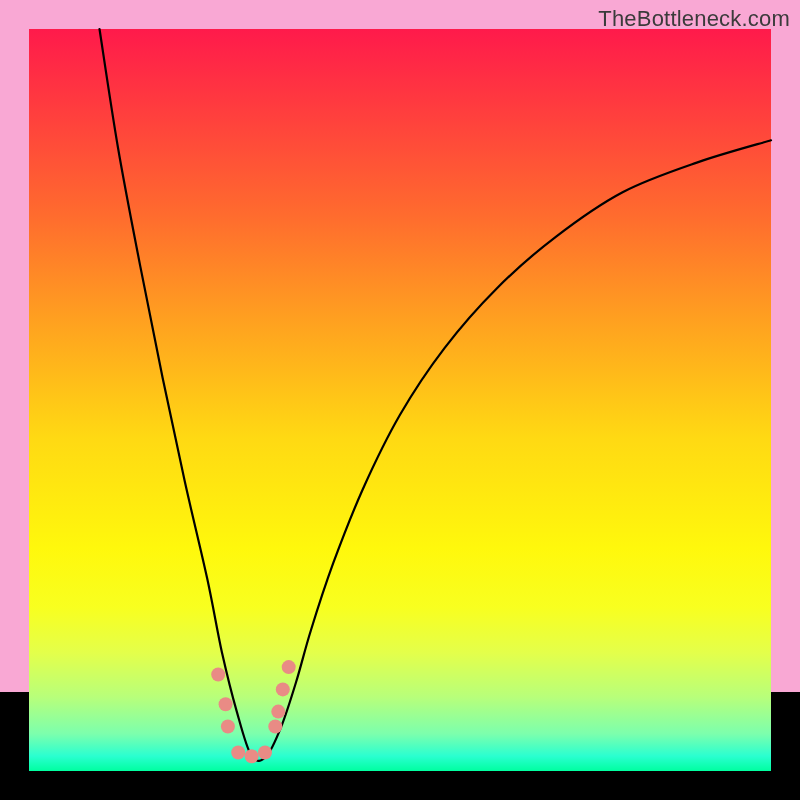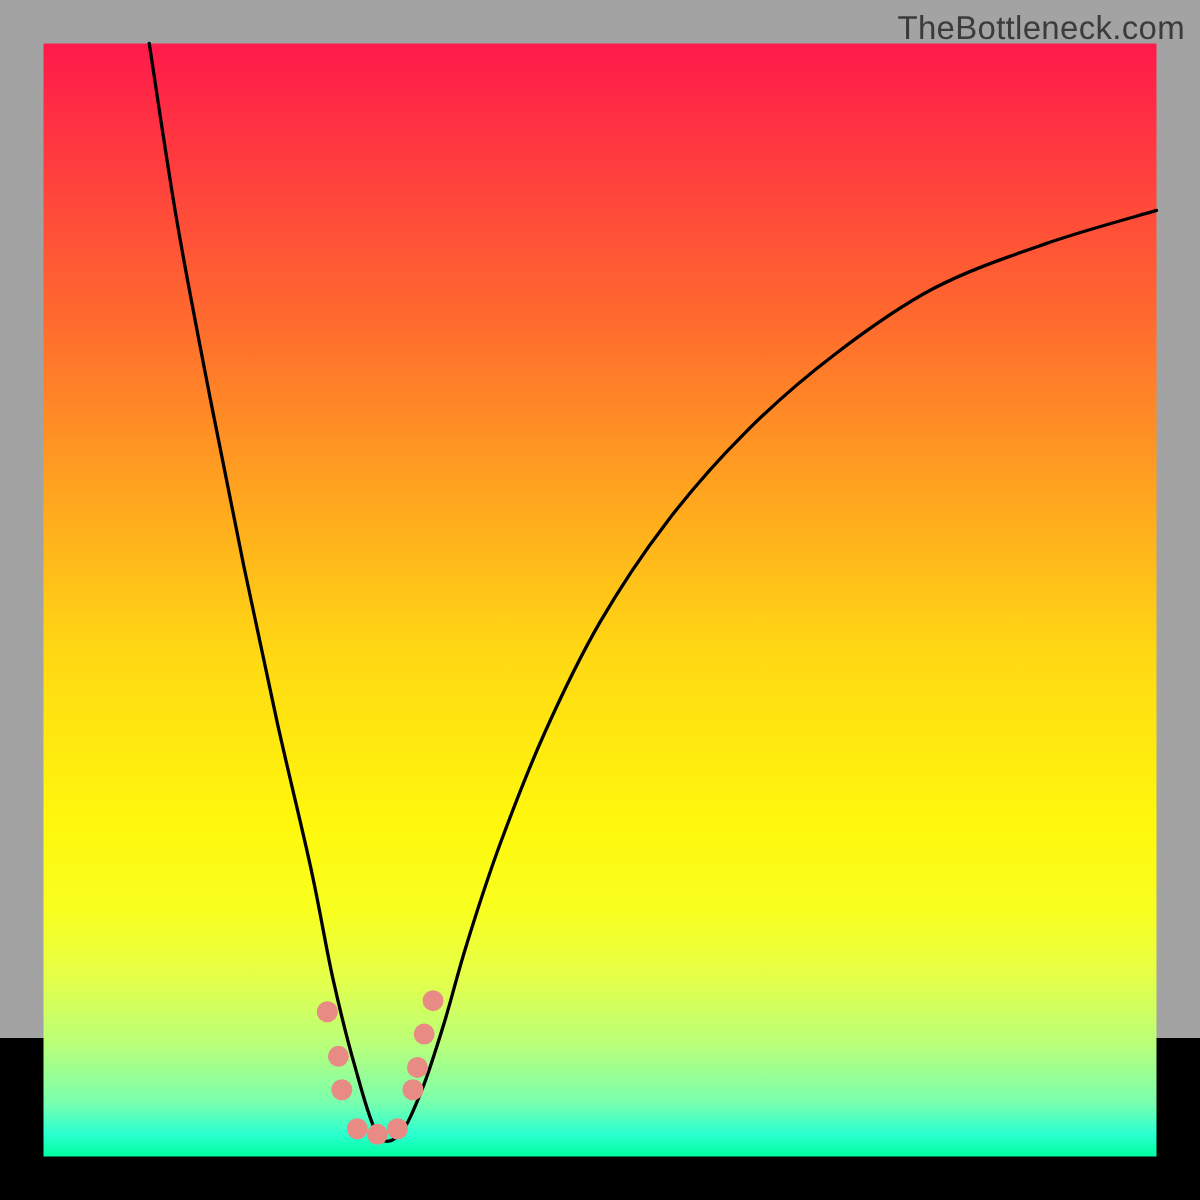--- a/index.html
+++ b/index.html
@@ -7,21 +7,21 @@
     padding: 0;
     width: 800px;
     height: 800px;
     background: #000;
     overflow: hidden;
   }
   .outer {
     position: relative;
     width: 800px;
     height: 692px;
-    background: #a3a3a3;
+    background: #f9a8d4;
   }
   .plot {
     position: absolute;
     left: 29px;
     top: 29px;
     width: 742px;
     height: 742px;
     background: linear-gradient(to bottom,
       #ff1a4b 0%,
       #ff3a3f 10%,

